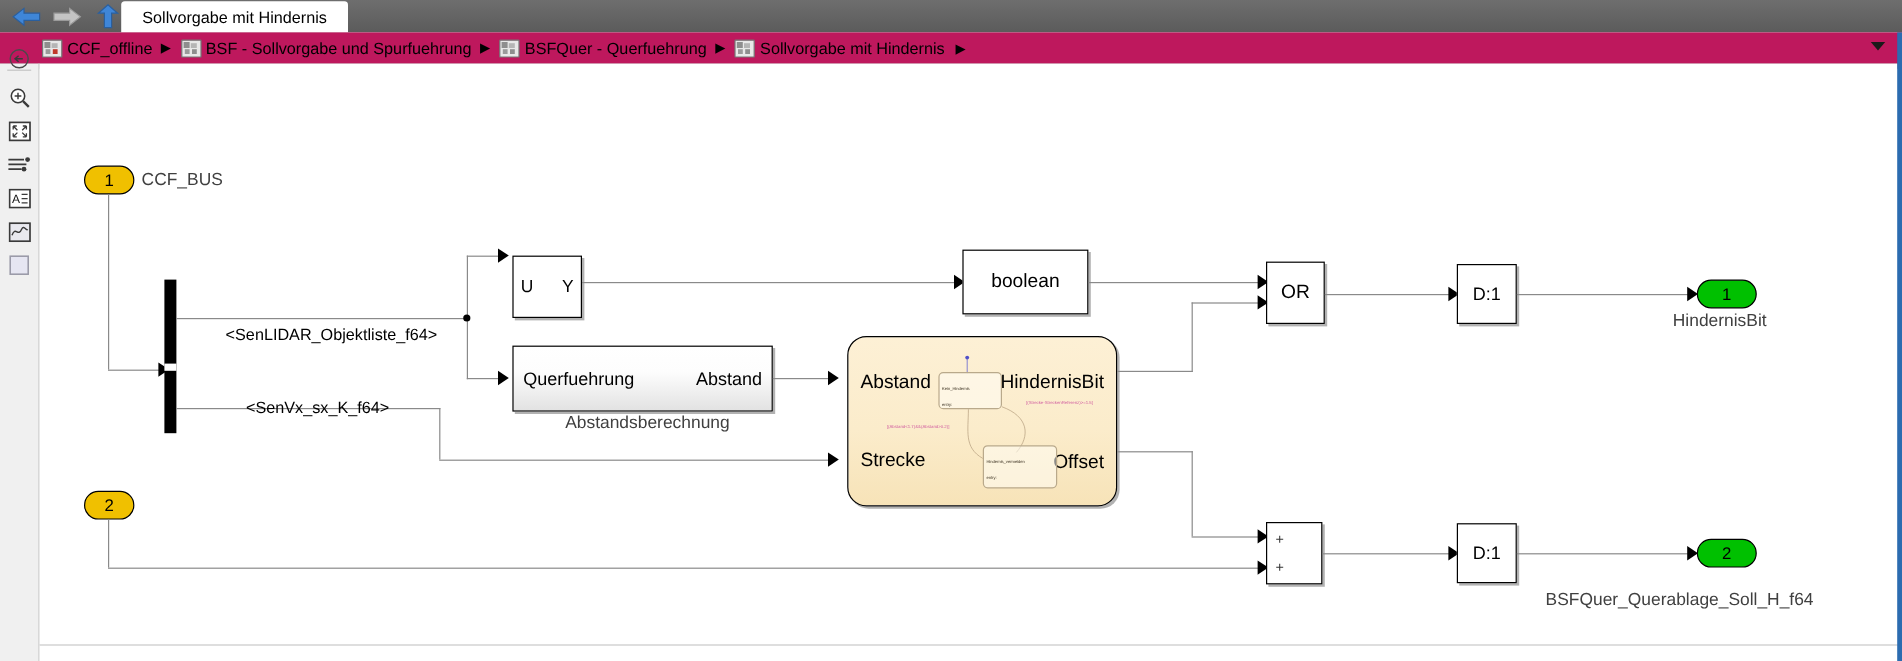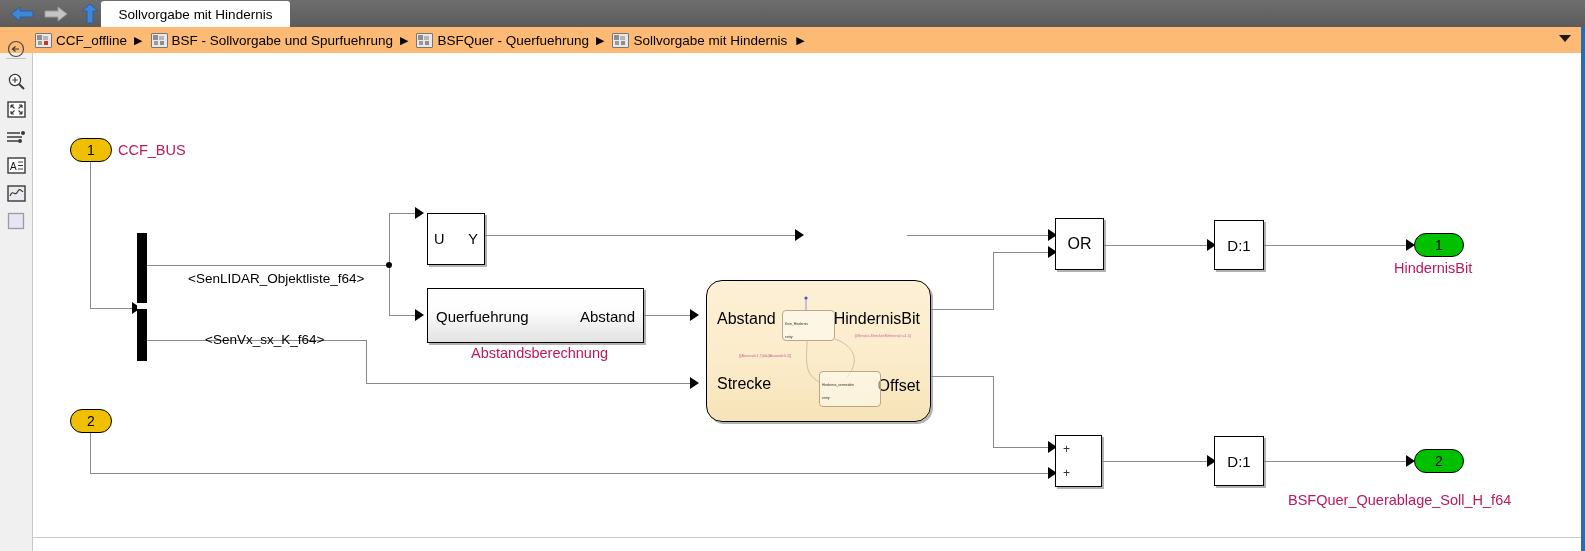--- a/index.html
+++ b/index.html
@@ -17,21 +17,21 @@
            align-items:center;gap:6px;padding-left:4px;}
   .navbtn{width:28px;height:24px;display:flex;align-items:center;justify-content:center;}
   .navbtn svg{display:block;}
   .tab{position:absolute;left:101px;top:1px;width:189px;height:26px;background:#fff;
        border-top-left-radius:3px;border-top-right-radius:3px;
        display:flex;align-items:center;justify-content:center;
        font-size:13.5px;color:#000;}
 
   
   .crumbbar{position:absolute;left:0;top:27px;width:1585px;height:26px;
-            background:#fdba74;border-bottom:4px solid #a3a3a3;
+            background:#be185d;border-bottom:4px solid #a3a3a3;
             display:flex;align-items:center;text-decoration:underline;}
   .crumbs{position:absolute;left:33px;top:0;height:26px;display:flex;align-items:center;
           gap:0px;font-size:13.5px;color:#000;}
   .crumb{display:flex;align-items:center;gap:4px;padding:0 2px;}
   .crumb-ico{width:15px;height:13px;position:relative;flex:none;
              border:1px solid #767676;background:#e8e8e8;border-radius:1px;}
   .crumb-ico i{position:absolute;display:block;}
   .crumb-ico i.a{left:1px;top:1px;width:5px;height:5px;background:#8e8e8e;}
   .crumb-ico i.b{left:7px;top:2px;width:5px;height:4px;background:#b5b5b5;}
   .crumb-ico i.c{left:8px;top:7px;width:4px;height:4px;background:#c0392b;}
@@ -57,21 +57,21 @@
   .btedge{position:absolute;left:33px;top:537px;width:1552px;height:14px;background:#fff;
           border-top:1px solid #c9c9c9;}
 
   
   .port{position:absolute;display:flex;align-items:center;justify-content:center;
         font-size:14px;color:#000;border:1.5px solid #000;border-radius:13px;
         box-sizing:border-box;}
   .port.in{background:#f0c000;}
   .port.out{background:#00c000;}
 
-  .lbl{position:absolute;font-size:14.5px;color:#be185d;white-space:nowrap;text-align:center;}
+  .lbl{position:absolute;font-size:14.5px;color:#404040;white-space:nowrap;text-align:center;}
 
   
   .blk{position:absolute;box-sizing:border-box;border:1.5px solid #000;background:#fff;
        box-shadow:2px 2px 0 rgba(0,0,0,.30);}
   .blk .ctr{position:absolute;left:0;top:0;right:0;bottom:0;
             display:flex;align-items:center;justify-content:center;font-size:16px;color:#000;}
   .blk .lft{position:absolute;left:6px;top:50%;transform:translateY(-50%);font-size:14.5px;}
   .blk .rgt{position:absolute;right:6px;top:50%;transform:translateY(-50%);font-size:14.5px;}
 
   .subsys{position:absolute;box-sizing:border-box;border:1.5px solid #000;
@@ -272,20 +272,23 @@
     <div class="arw" style="left:762px;top:176px;"></div>
 
     <div class="subsys" style="left:394px;top:235px;width:217px;height:55px;">
       <span class="lft">Querfuehrung</span>
       <span class="rgt">Abstand</span>
     </div>
     <div class="lbl" style="left:438px;top:292px;">Abstandsberechnung</div>
     <div class="w h" style="left:611px;top:262px;width:49px;"></div>
     <div class="arw" style="left:657px;top:256px;"></div>
 
+    <div class="blk" style="left:769px;top:155px;width:105px;height:54px;">
+      <span class="ctr">boolean</span>
+    </div>
     <div class="w h" style="left:874px;top:182px;width:148px;"></div>
     <div class="arw" style="left:1015px;top:176px;"></div>
 
     <div class="sfchart" style="left:673px;top:227px;width:225px;height:142px;">
       <span class="lft" style="top:29px;">Abstand</span>
       <span class="lft" style="top:94px;">Strecke</span>
       <span class="rgt" style="top:29px;">HindernisBit</span>
       <span class="rgt" style="top:96px;">Offset</span>
 
       <svg style="position:absolute;left:0;top:0;width:225px;height:142px;">

